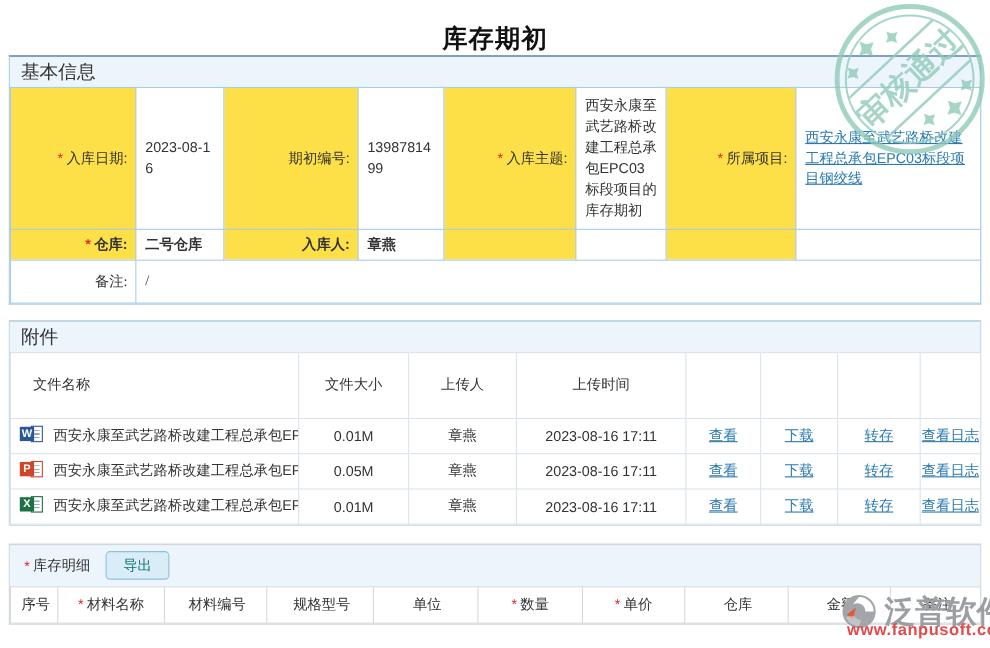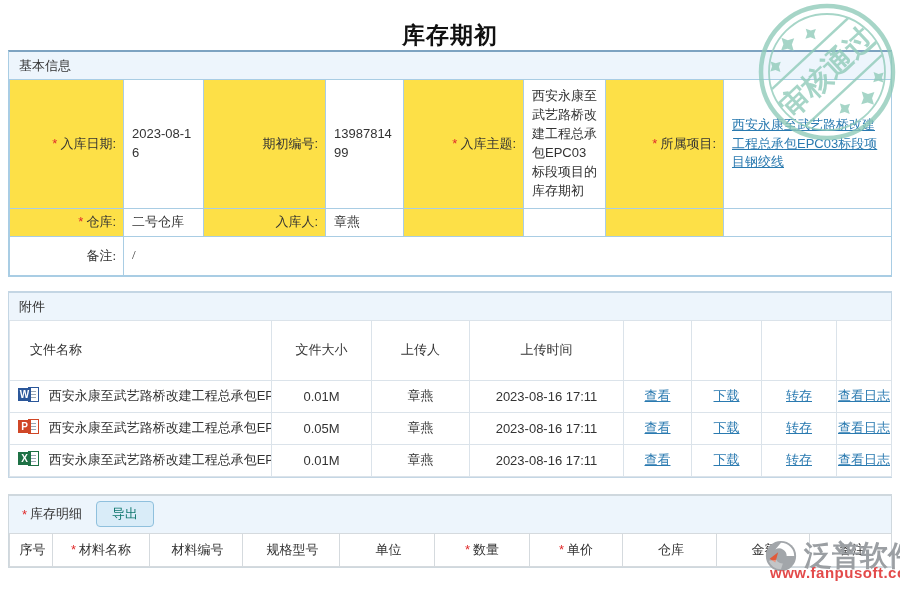--- a/index.html
+++ b/index.html
@@ -11,32 +11,32 @@
     font-size:13px;
   }
   .title {
     padding-top:20px; height:50px; text-align:center;
     font-size:23px; font-weight:bold; color:#111; letter-spacing:1px;
   }
   
   .panel { margin:0 8px; border:1px solid #a9cde4; border-top:2px solid #7da3c1; background:#fff; }
   .panel-hd {
     height:27px; line-height:27px; background:#edf5fc;
-    padding-left:10px; color:#333; font-size:13px;
+    padding-left:10px; color:#333; font-size:17px;
   }
   .star { color:#e02b2b; margin-right:3px; }
   a.lnk { color:#2a7ab0; text-decoration:underline; cursor:pointer; }
 
   
   table { border-collapse:collapse; table-layout:fixed; width:100%; }
   .binfo td { border:1px solid #a9cde4; font-size:13px; vertical-align:middle; }
   .binfo .lbl { background:#fde047; text-align:right; padding:4px 7px 4px 2px; }
   .binfo .val { background:#fff; text-align:left; padding:4px 8px; word-break:break-all; line-height:1.45; }
   .binfo .r1 td { height:129px; }
-  .binfo .r2 td { height:20px; }
+  .binfo .r2 td { height:20px;font-weight:bold; }
   .binfo .r3 td { height:39px;font-family:Liberation Serif, serif; }
   .binfo .r3 .lbl { background:#fff; }
 
   
   .pnl-att { margin-top:14px; border-color:#c4d6e4; }
   .atable th, .atable td { border:1px solid #dbe3ea; font-weight:normal; font-size:13px; color:#333; }
   .atable th { height:60px; text-align:center; background:#fff; }
   .atable th.fname, .atable td.fname { text-align:left; padding-left:20px; }
   .atable td { height:32px; text-align:center; }
   .atable td.fname { padding-left:8px; white-space:nowrap; overflow:hidden; }

